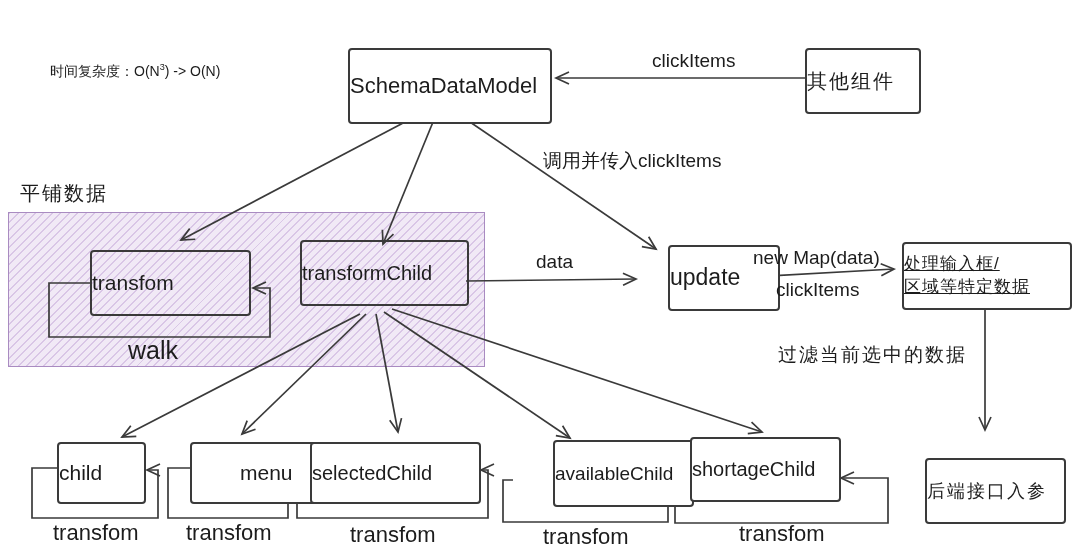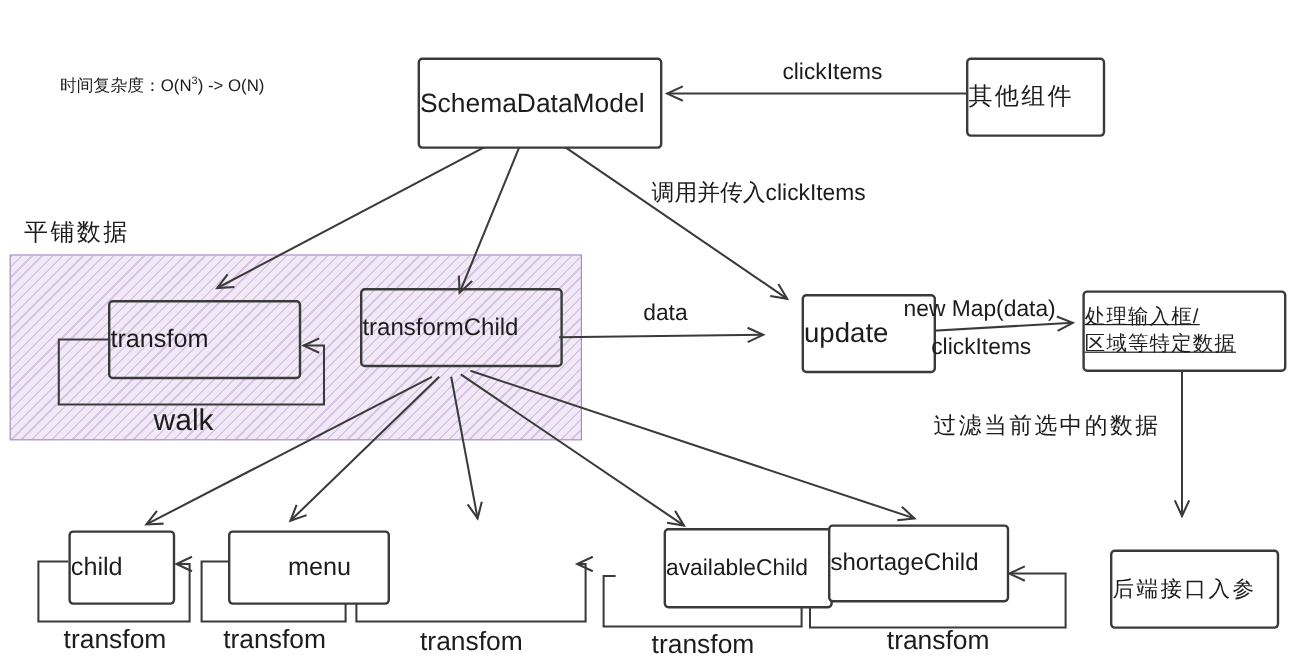--- a/index.html
+++ b/index.html
@@ -102,20 +102,23 @@
   </div>
 
   <div class="node" style="left:57px;top:442px;width:85px;height:58px;font-size:21px;">
     <span>child</span>
   </div>
 
   <div class="node" style="left:190px;top:442px;width:83px;height:58px;font-size:21px;padding-left:48px;">
     <span>menu</span>
   </div>
 
+  <div class="node" style="left:310px;top:442px;width:167px;height:58px;font-size:20px;">
+    <span>selectedChild</span>
+  </div>
 
   <div class="node" style="left:513px;top:440px;width:137px;height:63px;font-size:19px;margin-left:40px;">
     <span>availableChild</span>
   </div>
 
   <div class="node" style="left:690px;top:437px;width:147px;height:61px;font-size:20px;">
     <span>shortageChild</span>
   </div>
 
   <div class="node hand" style="left:925px;top:458px;width:137px;height:62px;font-size:18px;">

